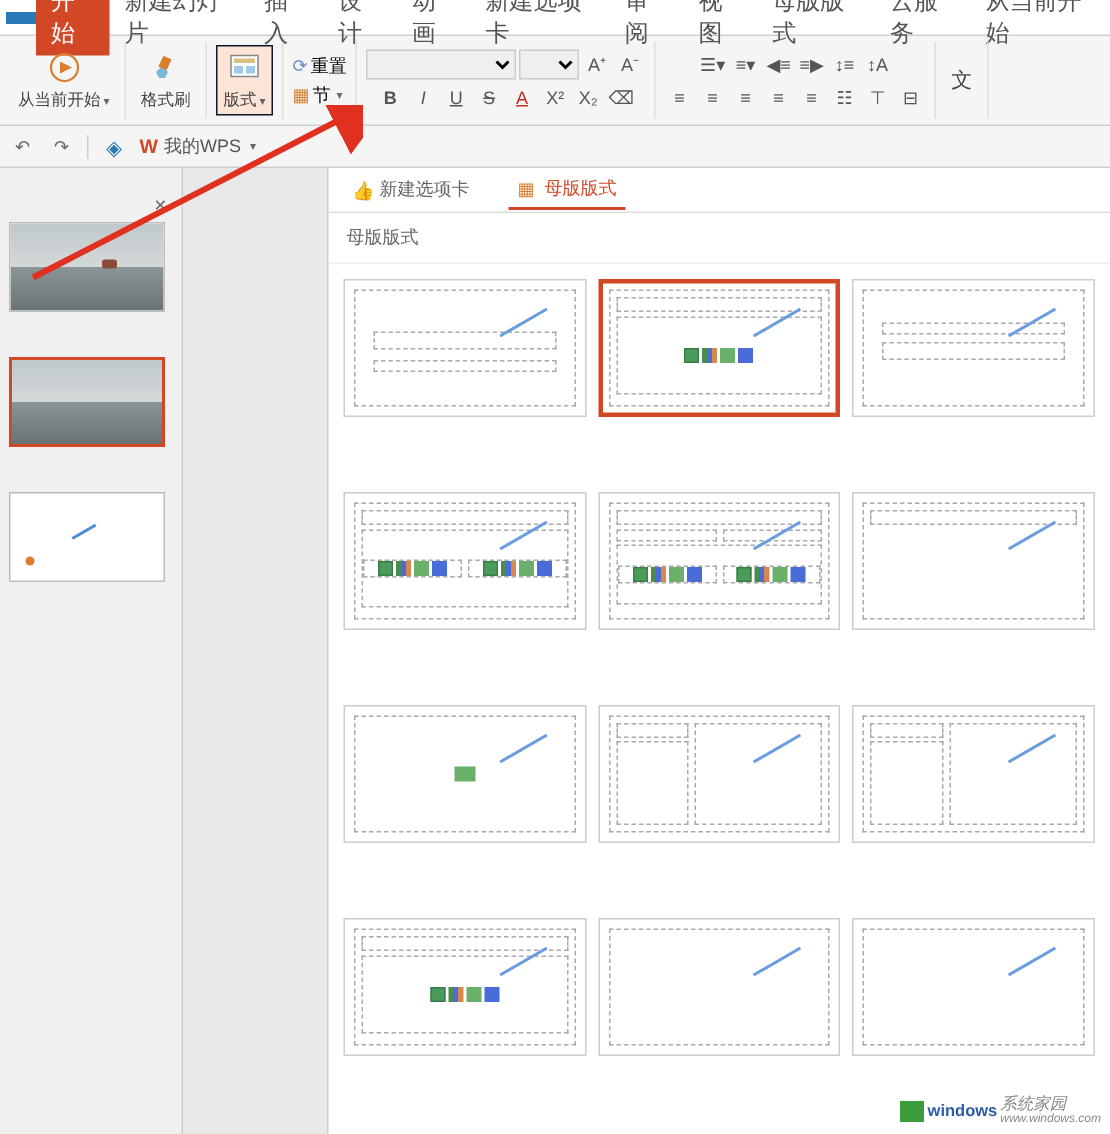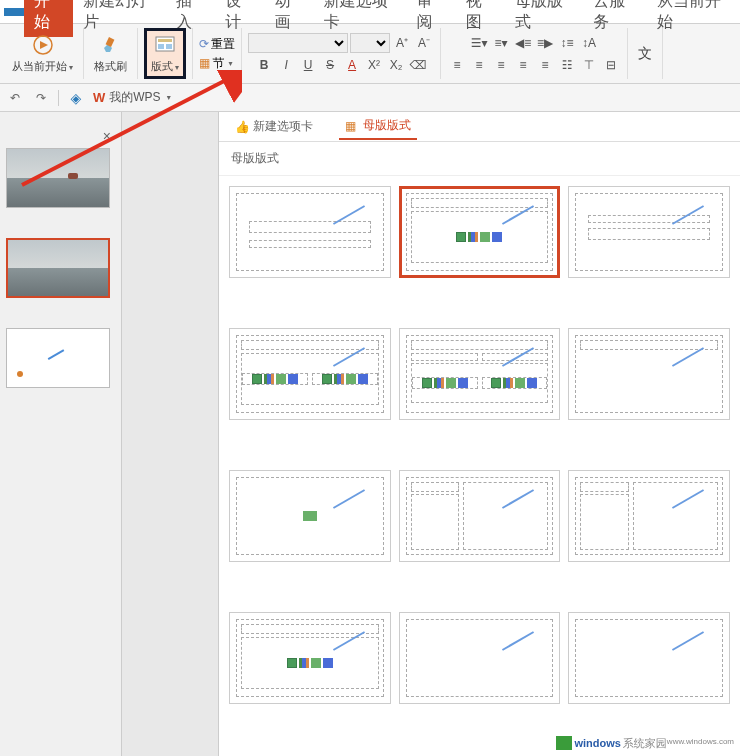--- a/index.html
+++ b/index.html
@@ -6,21 +6,21 @@
     body { font-family: "Microsoft YaHei", sans-serif; font-size: 12px; background: #fff; width: 740px; height: 756px; overflow: hidden; position: relative; }
     
     .ribbon-tabs { display: flex; background: #fff; border-bottom: 1px solid #d0d0d0; height: 24px; align-items: center; padding-left: 4px; }
     .ribbon-tab { padding: 4px 10px; font-size: 16px; cursor: pointer; color: #555; }
     .ribbon-tab.active { background: #d24726; color: #fff; }
     .ribbon-tab.special { background: #2a7ab9; color: #fff; }
     
     .toolbar { display: flex; background: #f5f5f5; border-bottom: 1px solid #d0d0d0; height: 60px; padding: 4px 2px; gap: 0; }
     .tool-group { display: flex; flex-direction: column; align-items: center; justify-content: center; border-right: 1px solid #ddd; padding: 0 6px; }
     .big-button { display: flex; flex-direction: column; align-items: center; padding: 2px 4px; cursor: pointer; gap: 2px; }
-    .big-button.active { background: #fce4d6; border: 3px solid #0f172a; }
+    .big-button.active { background: #fce4d6; border: 1px solid #0f172a; }
     .big-button .icon { width: 24px; height: 24px; display: flex; align-items: center; justify-content: center; }
     .big-button .label { font-size: 11px; color: #444; white-space: nowrap; }
     .dropdown-arrow { font-size: 8px; color: #666; margin-left: 2px; }
     
     .small-row { display: flex; gap: 2px; align-items: center; }
     .small-btn { width: 20px; height: 20px; display: flex; align-items: center; justify-content: center; cursor: pointer; font-size: 12px; color: #555; }
     .font-select { width: 100px; height: 20px; border: 1px solid #ccc; font-size: 11px; }
     .size-select { width: 40px; height: 20px; border: 1px solid #ccc; font-size: 11px; }
     
     .quick-access { display: flex; background: #f5f5f5; border-bottom: 1px solid #d0d0d0; height: 28px; align-items: center; padding: 0 6px; gap: 8px; }
@@ -65,21 +65,21 @@
     .ci.table { background: #4a9c5a; border: 1px solid #3a7c4a; }
     .ci.pic { background: #6ab06a; }
     .ci.media { background: #4a6cd8; }
     .blue-stroke { position: absolute; width: 36px; height: 2px; background: #6a9ce0; top: 20px; right: 16px; transform: rotate(-30deg); }
     
     .red-arrow { position: absolute; top: 70px; left: 12px; z-index: 100; pointer-events: none; }
     
     .watermark { position: absolute; bottom: 6px; right: 6px; display: flex; align-items: center; gap: 2px; font-size: 11px; color: #666; }
     .watermark .wlogo { width: 16px; height: 14px; background: #3a9c3a; }
     .watermark .win { color: #2a5ca8; font-weight: bold; }
-    .watermark .rest { color: #888; display: flex; flex-direction: row; line-height: 1; }
+    .watermark .rest { color: #888; display: flex; flex-direction: column; line-height: 1; font-style: italic; }
   </style>
 </head>
 <body>
 
 <div class="ribbon-tabs">
   <div class="ribbon-tab special"></div>
   <div class="ribbon-tab active">开始</div>
   <div class="ribbon-tab">新建幻灯片</div>
   <div class="ribbon-tab">插入</div>
   <div class="ribbon-tab">设计</div>

